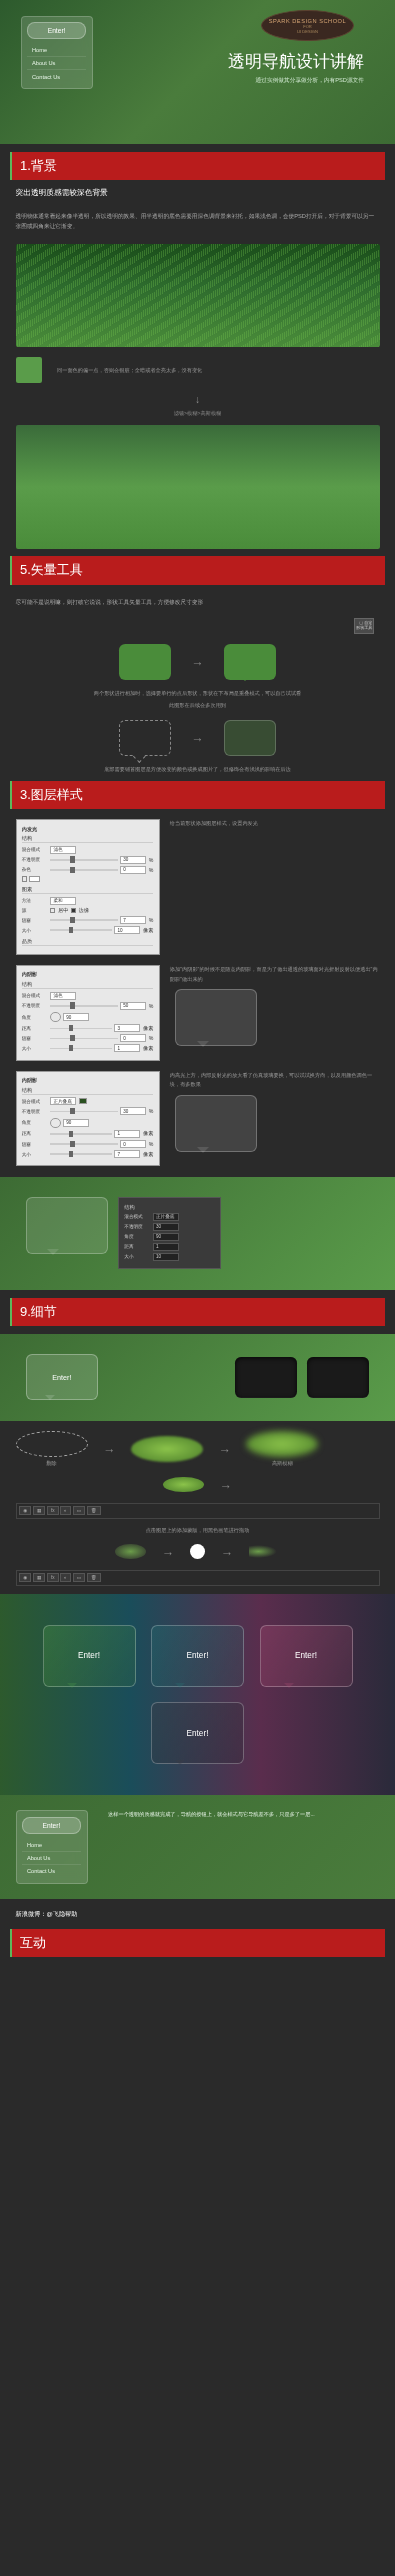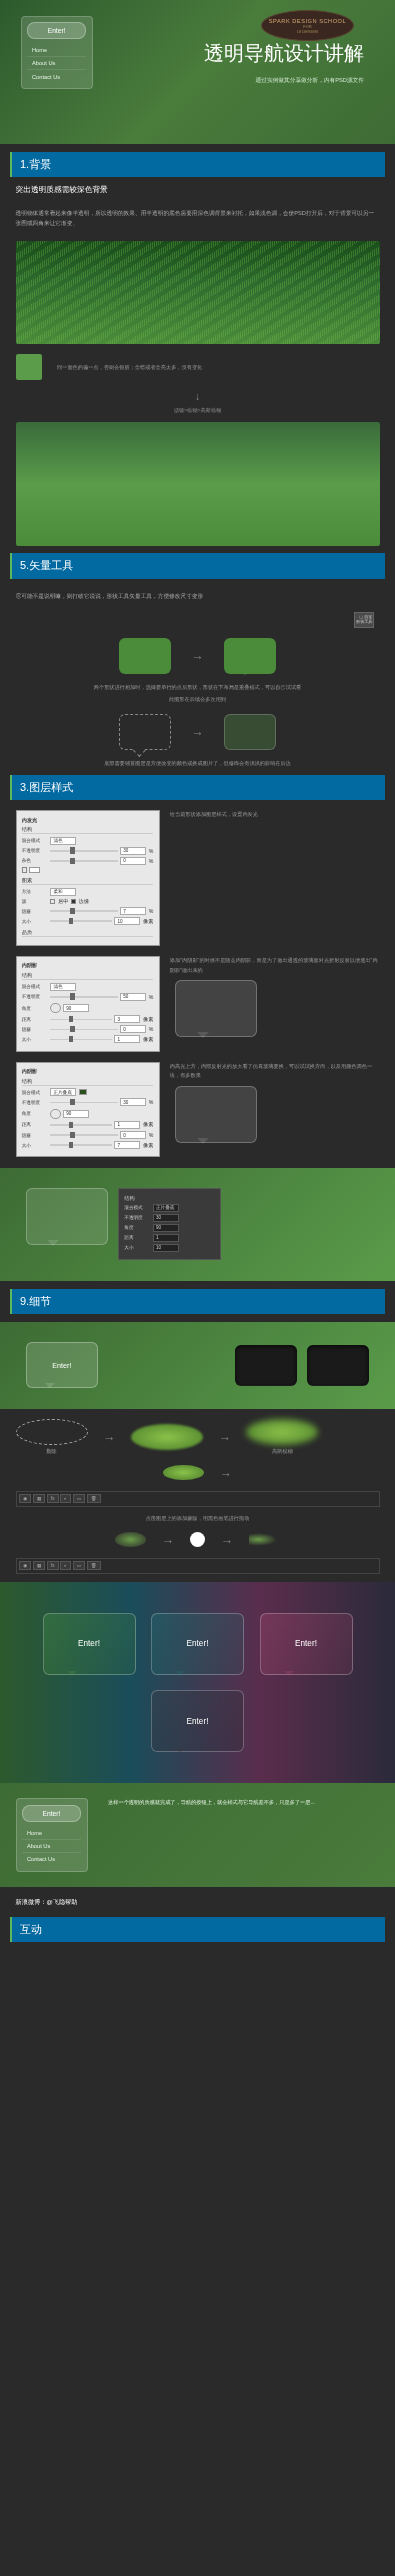--- a/index.html
+++ b/index.html
@@ -5,23 +5,23 @@
 *{margin:0;padding:0;box-sizing:border-box}
 body{background:#2a2a2a;font-family:"Microsoft YaHei",sans-serif;color:#ccc;font-size:6.2px;width:395px}
 .header{background:linear-gradient(135deg,#2d5a2d,#4a7c3c,#3d6b34);height:144px;position:relative;padding:10.3px}
 .nav-panel{position:absolute;left:20.6px;top:15.5px;width:72px;background:rgba(255,255,255,0.15);backdrop-filter:blur(5.2px);border-radius:4.1px;padding:5.2px;border:0.5px solid rgba(255,255,255,0.2)}
 .enter-btn{background:rgba(255,255,255,0.2);border:0.5px solid rgba(255,255,255,0.3);color:#fff;padding:4.1px 10.3px;border-radius:7.7px;text-align:center;margin-bottom:5.2px;font-size:6.7px}
 .nav-item{color:#e8f5e8;padding:3.1px 5.2px;font-size:5.7px;border-bottom:0.5px solid rgba(255,255,255,0.1)}
 .nav-item:last-child{border-bottom:none}
 .badge{position:absolute;right:41px;top:10.3px;width:93px;height:31px;background:#3a2820;border:1.5px solid #5a4030;border-radius:50%;display:flex;flex-direction:column;align-items:center;justify-content:center;color:#d4a574;font-size:5.2px}
 .badge-title{font-size:5.7px;letter-spacing:0.5px}
 .badge-sub{font-size:4.1px;color:#a8875c}
-.main-title{position:absolute;right:31px;top:40px;color:#fff;font-size:20px;text-align:left}
+.main-title{position:absolute;right:31px;top:50px;color:#fff;font-size:17px;text-align:left}
 .subtitle{position:absolute;right:31px;top:77px;color:#d0e8d0;font-size:5.7px}
-.section-header{background:#0369a1;border-left:2.1px solid #5cb85c;padding:5.2px 7.7px;margin:7.7px 10.3px;font-size:11px;color:#fff}
+.section-header{background:#b91c1c;border-left:2.1px solid #5cb85c;padding:5.2px 7.7px;margin:7.7px 10.3px;font-size:13px;color:#fff}
 .content{padding:5.2px 15.5px;color:#aaa;font-size:5.7px;line-height:1.8}
 .highlight-text{color:#fff;font-size:7.7px;margin:7.7px 15.5px}
 .wheat-img{margin:7.7px 15.5px;height:103px;background:linear-gradient(to bottom,#1a4d1a,#2d6b2d 40%,#4a8c3a);border-radius:2.1px;position:relative;overflow:hidden}
 .wheat-img::before{content:"";position:absolute;inset:0;background:repeating-linear-gradient(85deg,transparent 0,transparent 1.5px,rgba(120,200,80,0.3) 1.5px,rgba(120,200,80,0.3) 2.1px)}
 .arrow-down{text-align:center;color:#888;font-size:10.3px;margin:5.2px 0}
 .arrow-label{font-size:5.2px;color:#888;text-align:center}
 .blur-box{margin:7.7px 15.5px;height:124px;background:linear-gradient(to bottom,#3a6b3a,#5a9c4a 50%,#4a8c3a);border-radius:2.1px;filter:blur(0.3px)}
 .swatch-row{display:flex;align-items:center;gap:15.5px;margin:10.3px 15.5px;justify-content:center}
 .swatch{width:26px;height:26px;background:#5a9c4a;border-radius:2.1px}
 .swatch-text{font-size:5.2px;color:#999;flex:1}

